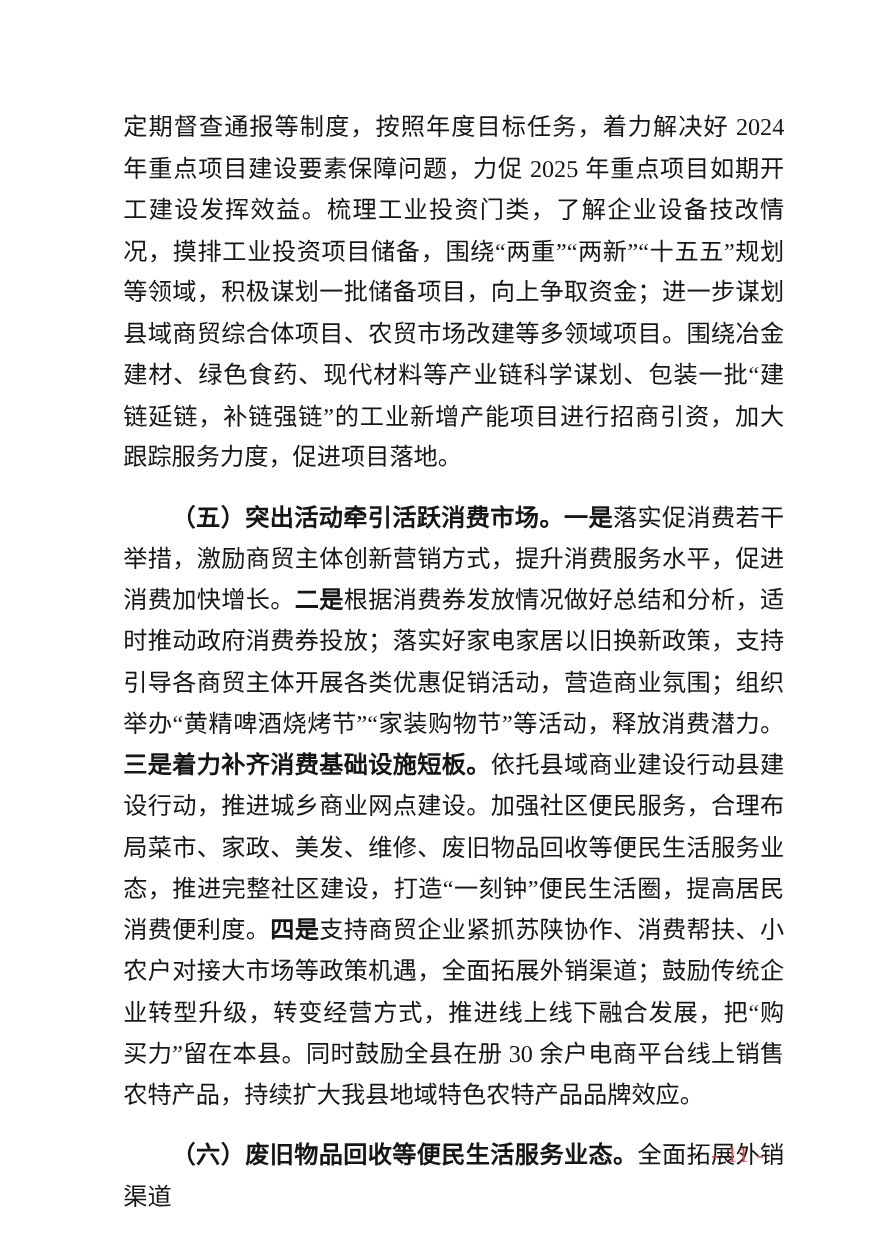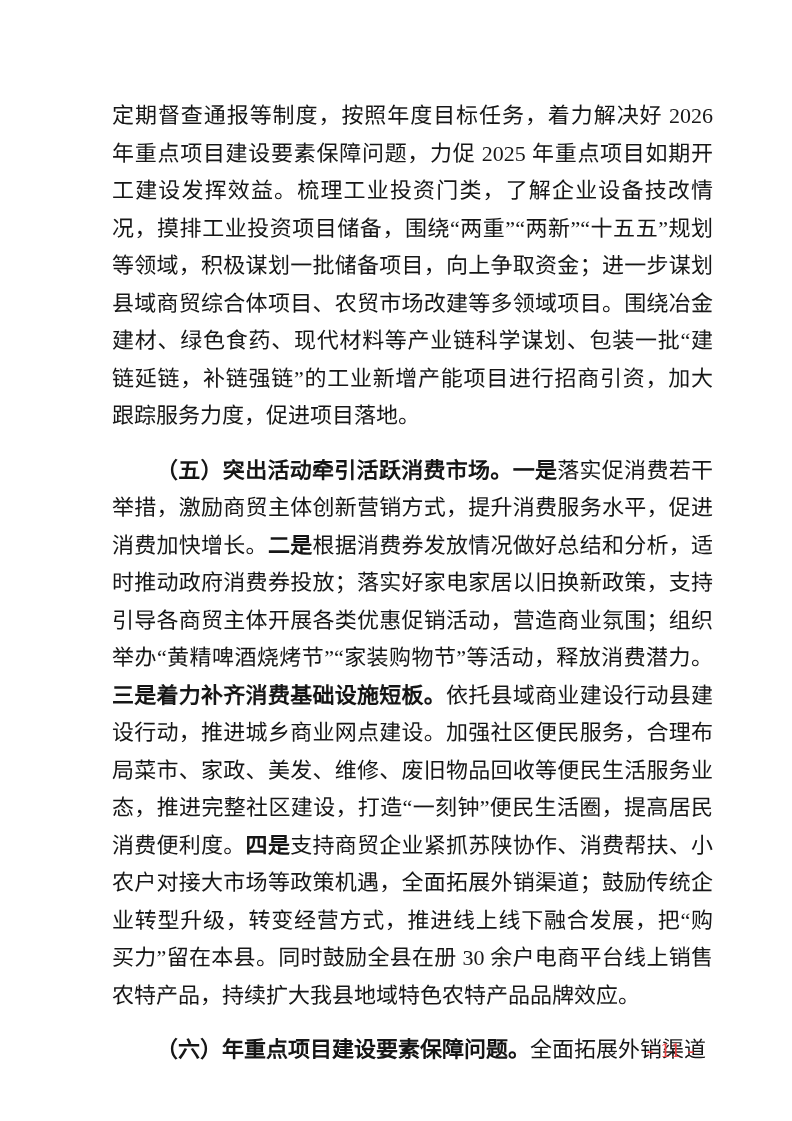--- a/index.html
+++ b/index.html
@@ -49,18 +49,18 @@
     text-align: center;
     white-space: nowrap;
     color: #ef4444;
   }
 </style>
 </head>
 <body>
 
 <div class="page">
   <div class="text-block">
-      <p class="para"><span>定期督查通报等制度，按照年度目标任务，着力解决好 2026 年重点项目建设要素保障问题，力促 2025 年重点项目如期开工建设发挥效益。梳理工业投资门类，了解企业设备技改情况，摸排工业投资项目储备，围绕“两重”“两新”“十五五”规划等领域，积极谋划一批储备项目，向上争取资金；进一步谋划县域商贸综合体项目、农贸市场改建等多领域项目。围绕冶金建材、绿色食药、现代材料等产业链科学谋划、包装一批“建链延链，补链强链”的工业新增产能项目进行招商引资，加大跟踪服务力度，促进项目落地。</span></p>
+      <p class="para"><span>定期督查通报等制度，按照年度目标任务，着力解决好 2024 年重点项目建设要素保障问题，力促 2025 年重点项目如期开工建设发挥效益。梳理工业投资门类，了解企业设备技改情况，摸排工业投资项目储备，围绕“两重”“两新”“十五五”规划等领域，积极谋划一批储备项目，向上争取资金；进一步谋划县域商贸综合体项目、农贸市场改建等多领域项目。围绕冶金建材、绿色食药、现代材料等产业链科学谋划、包装一批“建链延链，补链强链”的工业新增产能项目进行招商引资，加大跟踪服务力度，促进项目落地。</span></p>
       <p class="para indent"><span class="run-bold">（五）突出活动牵引活跃消费市场。</span><span class="run-bold">一是</span><span>落实促消费若干举措，激励商贸主体创新营销方式，提升消费服务水平，促进消费加快增长。</span><span class="run-bold">二是</span><span>根据消费券发放情况做好总结和分析，适时推动政府消费券投放；落实好家电家居以旧换新政策，支持引导各商贸主体开展各类优惠促销活动，营造商业氛围；组织举办“黄精啤酒烧烤节”“家装购物节”等活动，释放消费潜力。</span><span class="run-bold">三是着力补齐消费基础设施短板。</span><span>依托县域商业建设行动县建设行动，推进城乡商业网点建设。加强社区便民服务，合理布局菜市、家政、美发、维修、废旧物品回收等便民生活服务业态，推进完整社区建设，打造“一刻钟”便民生活圈，提高居民消费便利度。</span><span class="run-bold">四是</span><span>支持商贸企业紧抓苏陕协作、消费帮扶、小农户对接大市场等政策机遇，全面拓展外销渠道；鼓励传统企业转型升级，转变经营方式，推进线上线下融合发展，把“购买力”留在本县。同时鼓励全县在册 30 余户电商平台线上销售农特产品，持续扩大我县地域特色农特产品品牌效应。</span></p>
-      <p class="para indent"><span class="run-bold">（六）年重点项目建设要素保障问题。</span><span>全面拓展外销渠道</span></p>
+      <p class="para indent"><span class="run-bold">（六）废旧物品回收等便民生活服务业态。</span><span>全面拓展外销渠道</span></p>
     </div>
   <div class="page-number">- 11 -</div>
 </div>
 
 </body></html>

